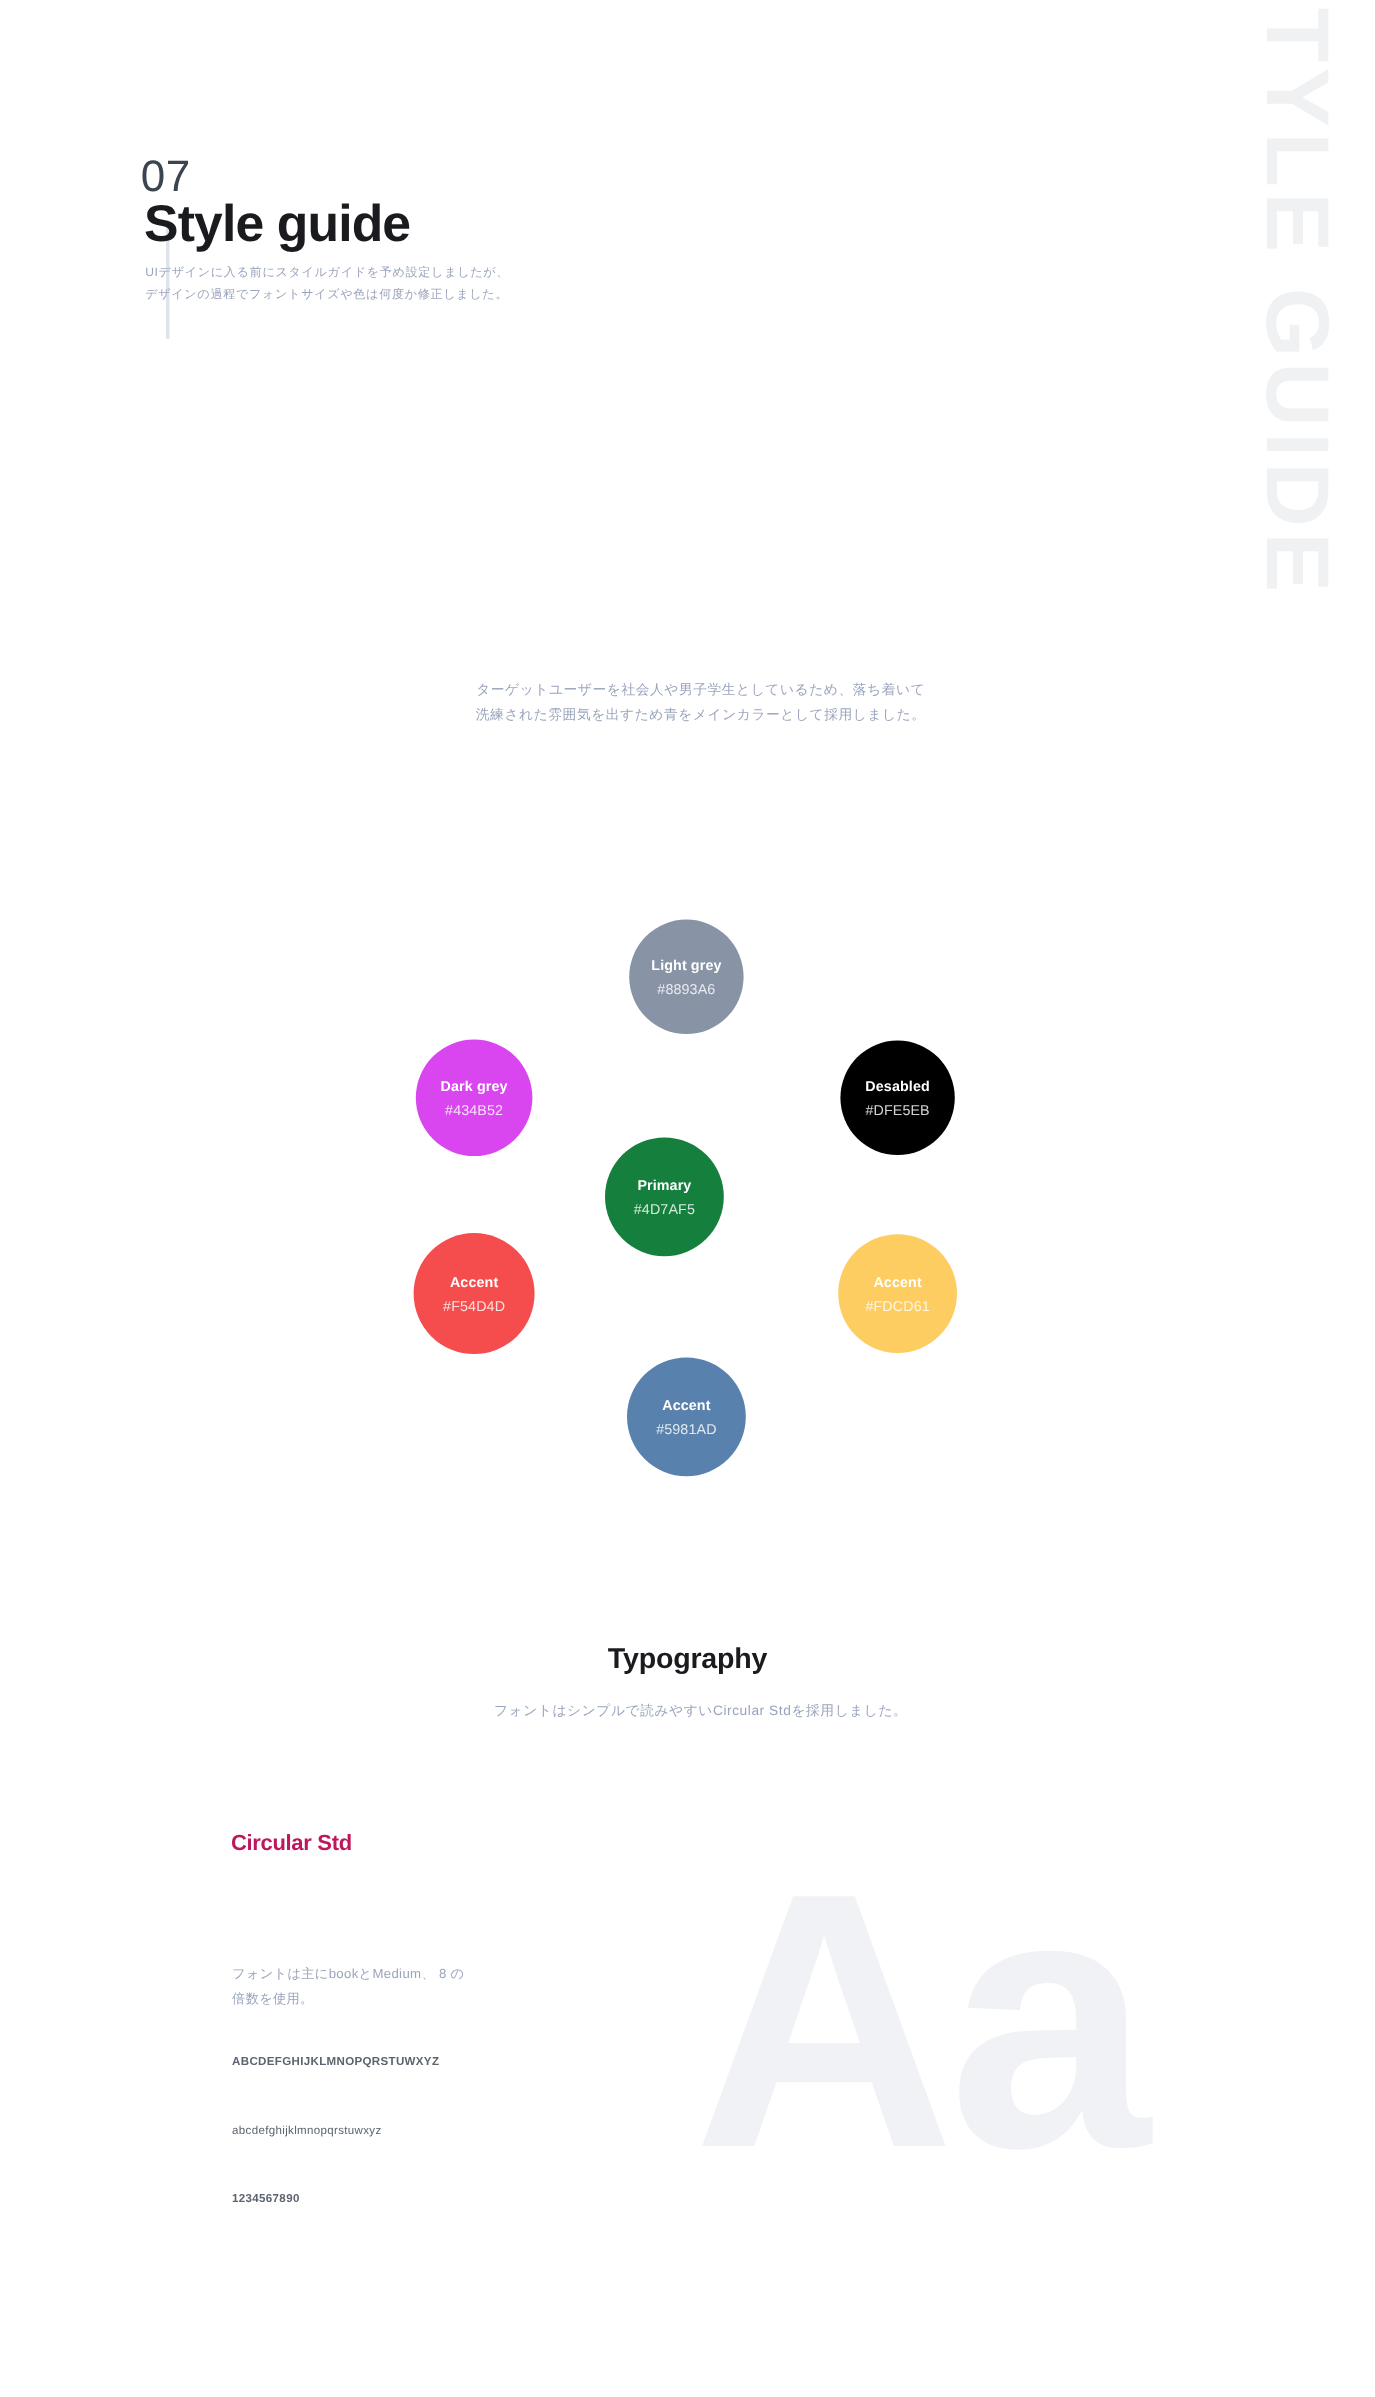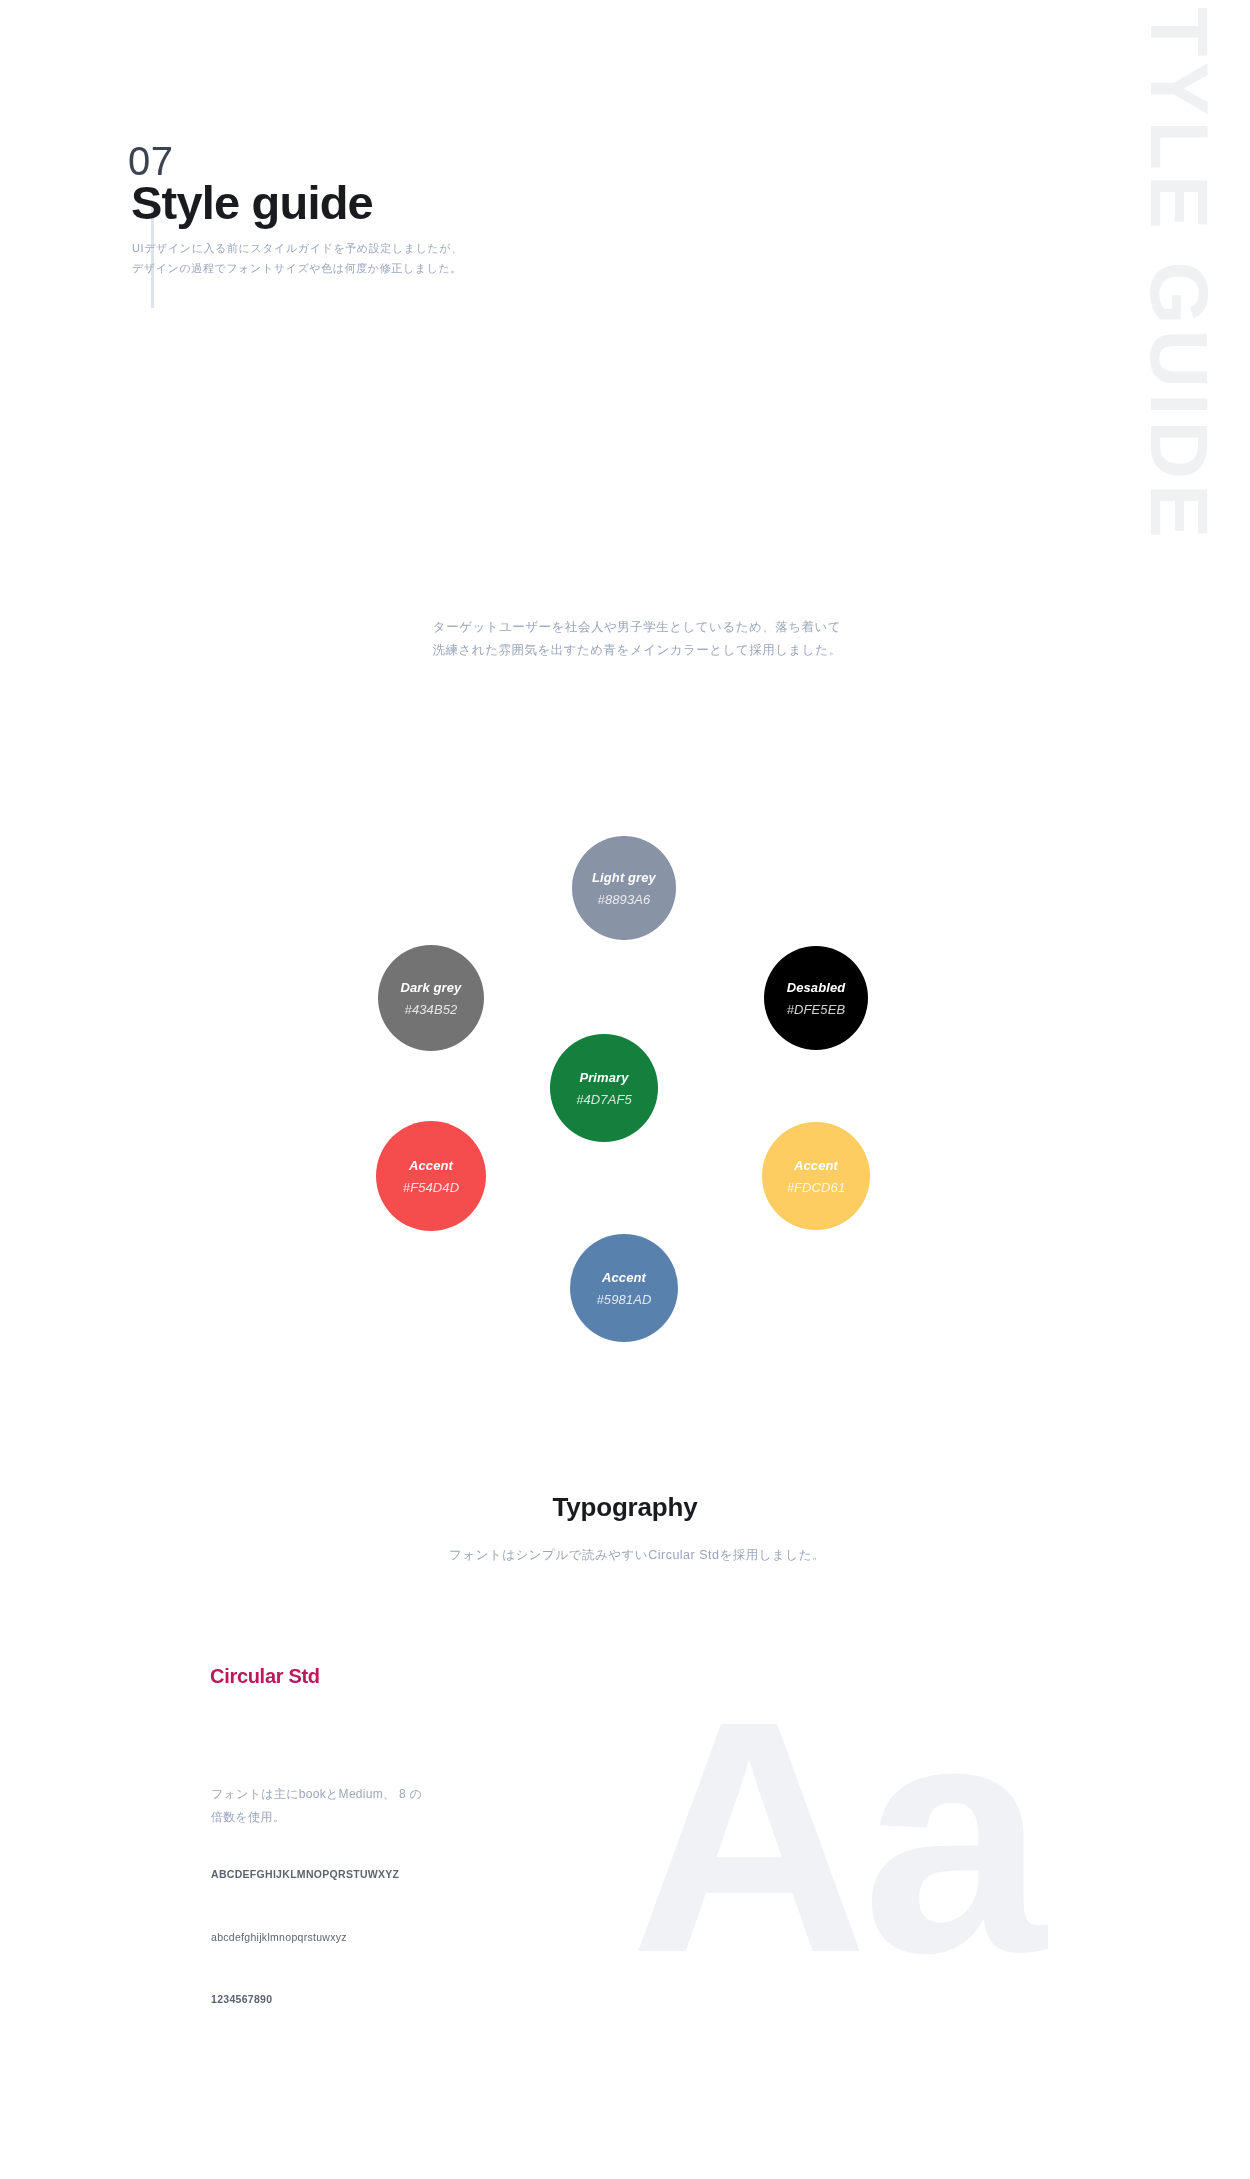--- a/index.html
+++ b/index.html
@@ -66,21 +66,21 @@
     margin-top:21px;
     font-size:12.5px; color:#9AA4BC; font-weight:500;
     line-height:1.85; letter-spacing:0.5px;
     white-space:pre-line;
     padding-left:24px;
   }
   #colors-head { top:595px; }
   #type-head   { top:1492px; }
 
   
-  .swatches { position:absolute; left:0; top:0; width:1250px; height:2179px; pointer-events:none;font-style:italic; }
+  .swatches { position:absolute; left:0; top:0; width:1250px; height:2179px; pointer-events:none; }
   .swatch {
     position:absolute;
     border-radius:50%;
     display:flex; flex-direction:column;
     align-items:center; justify-content:center;
     pointer-events:auto;
     line-height:1;
   }
   .swatch .sw-name {
     font-size:13px; font-weight:bold; color:#ffffff;
@@ -137,21 +137,21 @@
   <div class="sec-head" id="colors-head">
     <div class="sec-desc">ターゲットユーザーを社会人や男子学生としているため、落ち着いて
 洗練された雰囲気を出すため青をメインカラーとして採用しました。</div>
   </div>
 
   <div class="swatches">
     <div class="swatch" id="sw0" style="left: 572px; top: 836px; width: 104px; height: 104px; background: rgb(136, 147, 166);">
       <span class="sw-name">Light grey</span>
       <span class="sw-hex">#8893A6</span>
     </div>
-    <div class="swatch" id="sw1" style="left: 378px; top: 945px; width: 106px; height: 106px; background: #737373;">
+    <div class="swatch" id="sw1" style="left: 378px; top: 945px; width: 106px; height: 106px; background: #d946ef;">
       <span class="sw-name">Dark grey</span>
       <span class="sw-hex">#434B52</span>
     </div>
     <div class="swatch" id="sw2" style="left: 764px; top: 946px; width: 104px; height: 104px; background: #000000;">
       <span class="sw-name">Desabled</span>
       <span class="sw-hex">#DFE5EB</span>
     </div>
     <div class="swatch" id="sw3" style="left: 550px; top: 1034px; width: 108px; height: 108px; background: #15803d;">
       <span class="sw-name">Primary</span>
       <span class="sw-hex">#4D7AF5</span>

